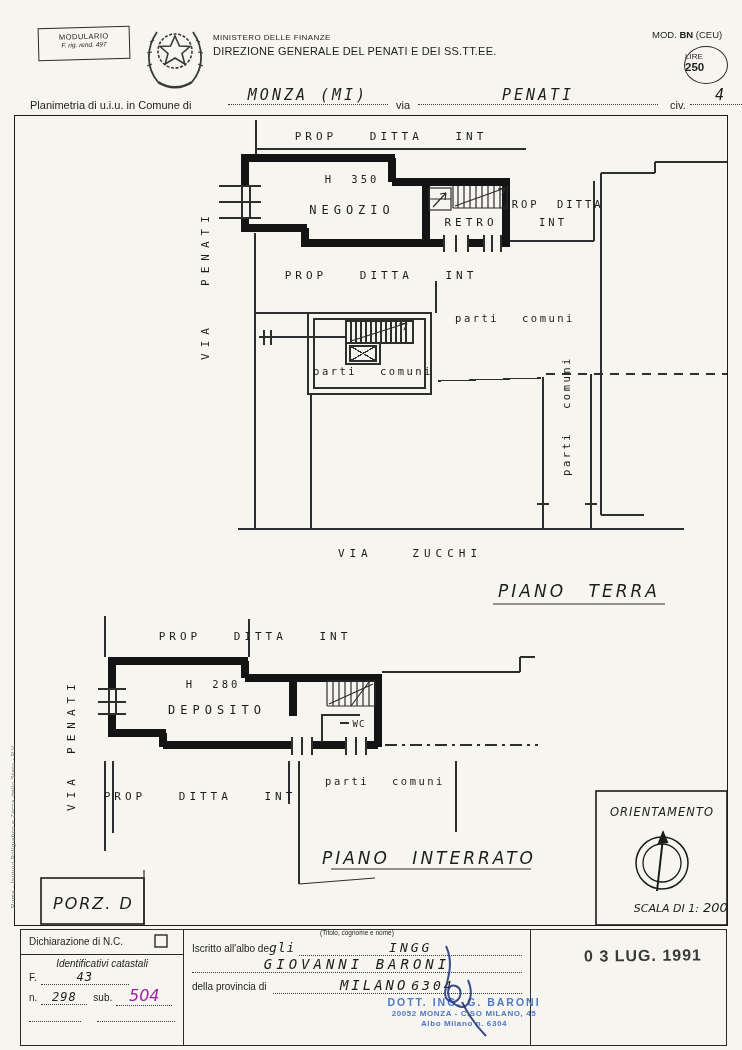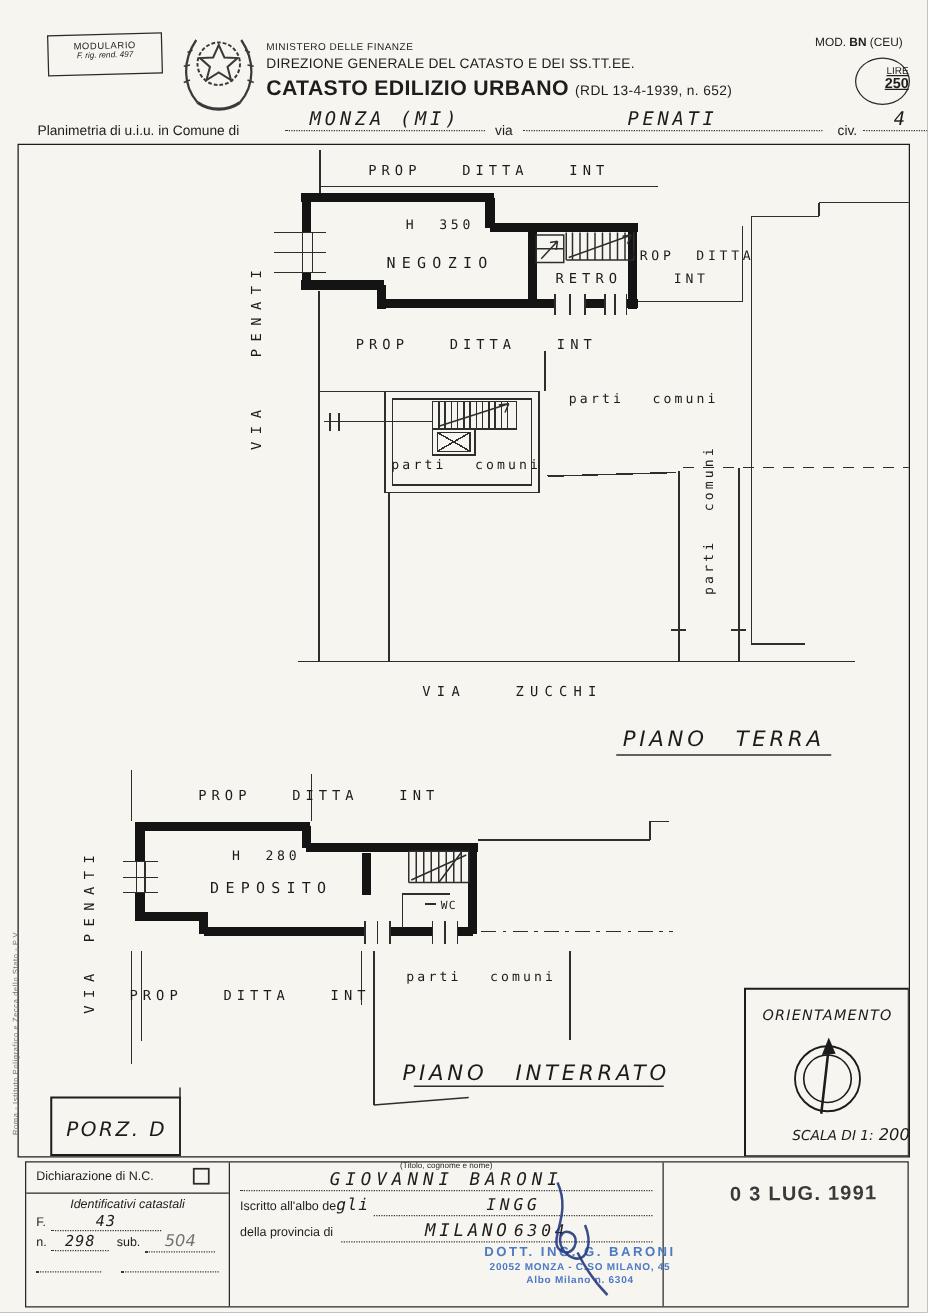--- a/index.html
+++ b/index.html
@@ -12,28 +12,28 @@
           transform:rotate(-1.5deg);text-align:center;padding-top:4px;box-sizing:border-box;}
   .modbox .l1{font-size:7.5px;letter-spacing:.5px;}
   .modbox .l2{font-size:6.5px;font-style:italic;}
   .ministry{left:213px;top:33px;font-size:8px;letter-spacing:.4px;}
   .direction{left:213px;top:45px;font-size:11px;letter-spacing:.2px;}
   .titlerow{left:213px;top:61px;font-size:17px;font-weight:bold;letter-spacing:.3px;white-space:nowrap;}
   .titlerow .ref{font-size:11px;font-weight:normal;}
   .modlabel{left:652px;top:29px;font-size:9.5px;white-space:nowrap;}
   .modlabel b{font-weight:bold;}
   .lire{left:684px;top:46px;width:44px;height:38px;border:1.6px solid #2a2a2a;border-radius:50%;
-        text-align:right;box-sizing:border-box;padding-top:5px;text-decoration:underline;}
+        text-align:left;box-sizing:border-box;padding-top:5px;}
   .lire .t{font-size:8px;}
   .lire .v{font-size:11.5px;font-weight:bold;}
   .planrow{left:30px;top:92px;width:700px;height:20px;font-size:11px;}
   .dotline{position:absolute;border-bottom:1.6px dotted #3a3a3a;text-align:center;}
   .hw{font-family:"DejaVu Sans Mono",monospace;font-style:italic;font-size:15px;letter-spacing:3px;white-space:nowrap;}
   .hw-sm{font-family:"DejaVu Sans Mono",monospace;font-style:italic;font-size:12px;letter-spacing:1px;}
-  .hw-blue{font-family:"DejaVu Sans",sans-serif;font-style:italic;color:#737373;font-size:13px;}
+  .hw-blue{font-family:"DejaVu Sans",sans-serif;font-style:italic;color:#a21caf;font-size:16px;}
 
   
   .frame{left:14px;top:115px;width:712px;height:809px;border:1.8px solid #1c1c1c;}
   svg text{font-family:"DejaVu Sans Mono",monospace;fill:#1c1c1c;}
   .thin{stroke:#2e2e2e;stroke-width:1.2;fill:none;}
   .wall{stroke:#141414;stroke-width:7.5;fill:none;}
   .dash{stroke:#2e2e2e;stroke-width:1.2;fill:none;stroke-dasharray:9 7;}
   .dashdot{stroke:#2e2e2e;stroke-width:1.2;fill:none;stroke-dasharray:12 5 3 5;}
   .lbl{font-size:11px;letter-spacing:4px;word-spacing:22px;}
   .lbl-s{font-size:10.5px;letter-spacing:3px;word-spacing:8px;}
@@ -76,25 +76,21 @@
   <svg class="abs" style="left:144px;top:20px" width="62" height="74" viewBox="0 0 62 74">
     <circle cx="31" cy="31" r="17" fill="none" stroke="#3a3a3a" stroke-width="1.6" stroke-dasharray="3 1.6"></circle>
     <polygon points="31,16 35.5,26 46,26.5 38,33.5 40.8,44 31,38 21.2,44 24,33.5 16,26.5 26.5,26" fill="none" stroke="#3a3a3a" stroke-width="1.6"></polygon>
     <path d="M13 12 C 2 28, 2 48, 14 62" fill="none" stroke="#3a3a3a" stroke-width="1.8"></path>
     <path d="M49 12 C 60 28, 60 48, 48 62" fill="none" stroke="#3a3a3a" stroke-width="1.8"></path>
     <path d="M14 62 C 24 69, 38 69, 48 62" fill="none" stroke="#3a3a3a" stroke-width="2.6"></path>
     <path d="M10 20 l-4 2 M8 32 l-5 1 M8 44 l-5 2 M52 20 l4 2 M54 32 l5 1 M54 44 l5 2" stroke="#3a3a3a" stroke-width="1.2"></path>
   </svg>
 
   <div class="abs ministry">MINISTERO DELLE FINANZE</div>
-  <div class="abs direction">DIREZIONE GENERALE DEL CATASTO E DEI SS.TT.EE.</div>
-  <div class="abs titlerow">
-    <span>CATASTO EDILIZIO URBANO</span>
-    <span class="ref"> <span>(RDL 13-4-1939, n. 652)</span></span>
-  </div>
+  <div class="abs direction">DIREZIONE GENERALE DEL PENATI E DEI SS.TT.EE.</div>
   <div class="abs modlabel">
     <span>MOD.</span>
     <b>BN</b>
     <span>(CEU)</span>
   </div>
   <div class="abs lire">
     <div class="t">LIRE</div>
     <div class="v">250</div>
   </div>
 
@@ -239,30 +235,30 @@
           <span class="hw-blue">504</span></span>
       </div>
       <div class="frow" style="margin-top:6px">
         <span class="dotline" style="position:relative;width:52px;height:8px"></span>
         <span class="dotline" style="position:relative;width:78px;height:8px;margin-left:16px"></span>
       </div>
     </div>
 
     <div class="cell c2">
       <div class="tiny">(Titolo, cognome e nome)</div>
-      <div class="line" style="padding-top:0">
-        <span class="dotline" style="position:relative;flex:1">
-          <span class="hw" style="font-size:14px;letter-spacing:4px">GIOVANNI  BARONI</span></span>
-      </div>
       <div class="line" style="padding-top:4px">
         <span>Iscritto all'albo de</span>
           <span class="hw-sm" style="font-size:13px">gli</span>
         <span class="dotline" style="position:relative;flex:1;margin-left:4px">
           <span class="hw" style="font-size:13px">INGG</span></span>
       </div>
+      <div class="line" style="padding-top:0">
+        <span class="dotline" style="position:relative;flex:1">
+          <span class="hw" style="font-size:14px;letter-spacing:4px">GIOVANNI  BARONI</span></span>
+      </div>
       <div class="line" style="padding-top:4px">
         <span>della provincia di</span>
         <span class="dotline" style="position:relative;flex:1;margin-left:6px">
           <span class="hw" style="font-size:14px">MILANO</span>
           <span class="hw" style="font-size:13px">6304</span></span>
       </div>
       <div class="datestamp">0 3 LUG. 1991</div>
       <div class="bluestamp">
         <div class="b1">DOTT. ING. G. BARONI</div>
         <div class="b2">20052 MONZA - C.SO MILANO, 45</div>

